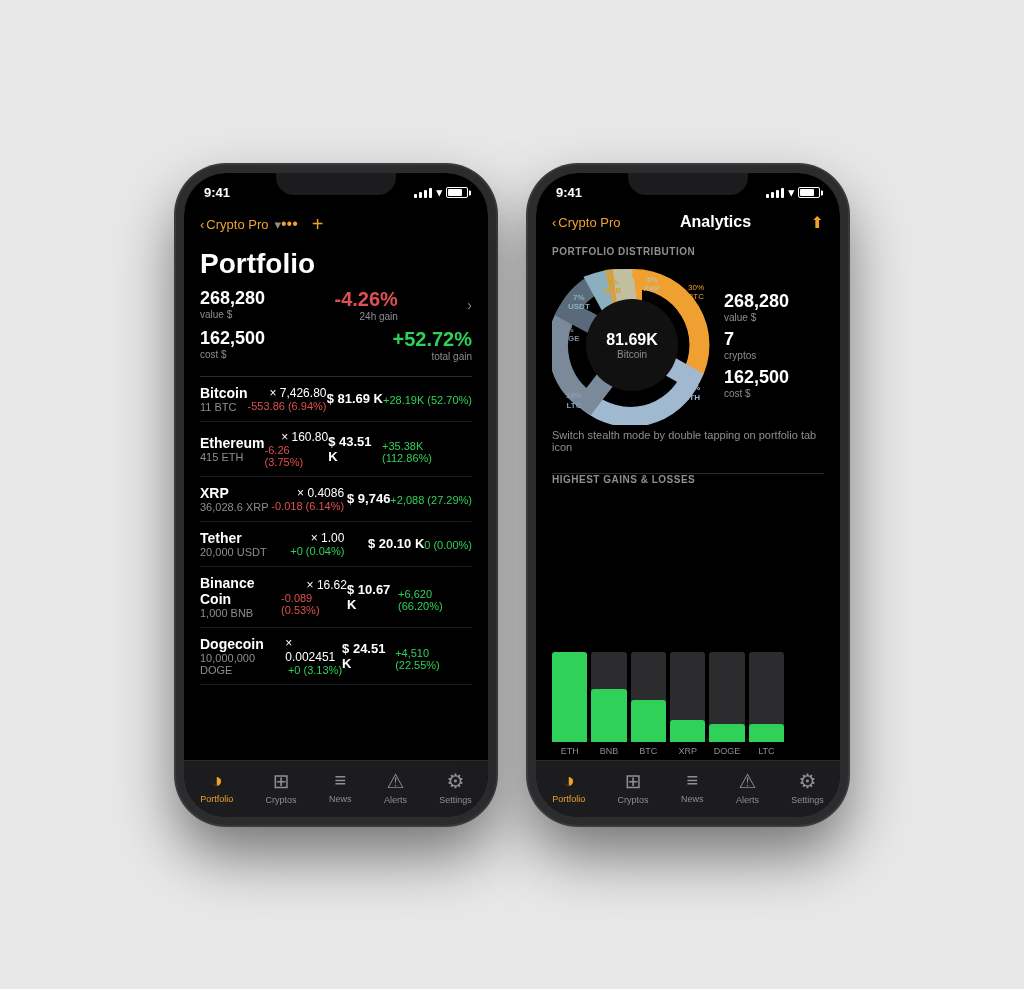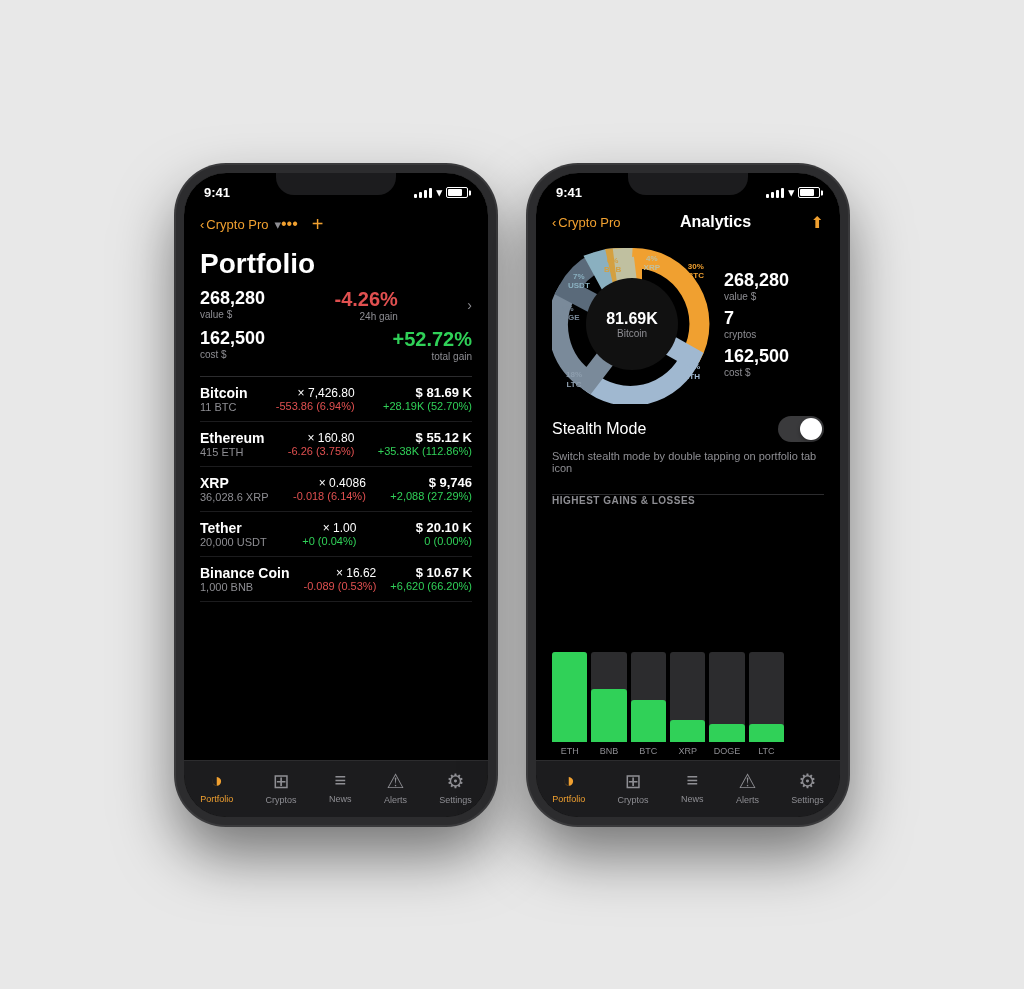--- a/index.html
+++ b/index.html
@@ -127,21 +127,21 @@
       padding: 8px 0;
       border-bottom: 1px solid #1c1c1e;
     }
     .coin-left { display: flex; flex-direction: column; }
     .coin-name { color: white; font-size: 14px; font-weight: 600; }
     .coin-amount { color: #8e8e93; font-size: 11px; }
     .coin-mid { display: flex; flex-direction: column; align-items: flex-end; }
     .coin-price { color: white; font-size: 12px; }
     .coin-change-neg { color: #e05050; font-size: 11px; }
     .coin-change-pos { color: #30d158; font-size: 11px; }
-    .coin-right { display: flex; flex-direction: column; align-items: flex-end; min-width: 80px; }
+    .coin-right { display: flex; flex-direction: row; align-items: flex-end; min-width: 80px; }
     .coin-value { color: white; font-size: 13px; font-weight: 600; }
     .coin-gain-pos { color: #30d158; font-size: 11px; }
     .tab-bar {
       display: flex;
       justify-content: space-around;
       padding: 8px 0 12px;
       background: #1c1c1e;
       border-top: 1px solid #2c2c2e;
       flex-shrink: 0;
     }
@@ -329,21 +329,21 @@
           <div class="coin-item">
     <div class="coin-left">
       <span class="coin-name">Ethereum</span>
       <span class="coin-amount">415 ETH</span>
     </div>
     <div class="coin-mid">
       <span class="coin-price">× 160.80</span>
       <span class="coin-change-neg">-6.26 (3.75%)</span>
     </div>
     <div class="coin-right">
-      <span class="coin-value">$ 55.12 K</span>
+      <span class="coin-value">$ 43.51 K</span>
       <span class="coin-gain-pos">+35.38K (112.86%)</span>
     </div>
   </div>
           <div class="coin-item">
     <div class="coin-left">
       <span class="coin-name">XRP</span>
       <span class="coin-amount">36,028.6 XRP</span>
     </div>
     <div class="coin-mid">
       <span class="coin-price">× 0.4086</span>
@@ -373,20 +373,34 @@
       <span class="coin-name">Binance Coin</span>
       <span class="coin-amount">1,000 BNB</span>
     </div>
     <div class="coin-mid">
       <span class="coin-price">× 16.62</span>
       <span class="coin-change-neg">-0.089 (0.53%)</span>
     </div>
     <div class="coin-right">
       <span class="coin-value">$ 10.67 K</span>
       <span class="coin-gain-pos">+6,620 (66.20%)</span>
+    </div>
+  </div>
+          <div class="coin-item">
+    <div class="coin-left">
+      <span class="coin-name">Dogecoin</span>
+      <span class="coin-amount">10,000,000 DOGE</span>
+    </div>
+    <div class="coin-mid">
+      <span class="coin-price">× 0.002451</span>
+      <span class="coin-change-pos">+0 (3.13%)</span>
+    </div>
+    <div class="coin-right">
+      <span class="coin-value">$ 24.51 K</span>
+      <span class="coin-gain-pos">+4,510 (22.55%)</span>
     </div>
   </div>
         </div>
 
       <div class="tab-bar" id="tabBarLeft">
           <div class="tab-item tab-active">
     <span class="tab-icon">◑</span>
     <span class="tab-label">Portfolio</span>
   </div>
           <div class="tab-item tab-inactive">
@@ -432,20 +446,21 @@
       <div class="nav-bar">
         <div class="nav-back">
           <span>‹</span>
           <span>Crypto Pro</span>
         </div>
         <span class="nav-title">Analytics</span>
         <span class="nav-action">⬆</span>
       </div>
 
       <div class="analytics-content">
+        <div class="section-label">PORTFOLIO DISTRIBUTION</div>
 
         <div class="donut-section">
           <div class="donut-wrapper">
             <svg width="160" height="160" viewBox="0 0 160 160">
 
               <path d="M80,80 L80,14 A66,66 0 0,1 138.6,113" fill="none" stroke="#f0a030" stroke-width="20"></path>
 
               <path d="M80,80 L138.6,113 A66,66 0 0,1 36.4,136.8" fill="none" stroke="#a0b8d0" stroke-width="20"></path>
 
               <path d="M80,80 L36.4,136.8 A66,66 0 0,1 16.2,46" fill="none" stroke="#7a8a9a" stroke-width="20"></path>
@@ -454,21 +469,21 @@
 
               <path d="M80,80 L46.0,17.4 A66,66 0 0,1 65.4,14.1" fill="none" stroke="#8ab0c0" stroke-width="20"></path>
 
               <path d="M80,80 L65.4,14.1 A66,66 0 0,1 72.0,14.0" fill="none" stroke="#d4a040" stroke-width="20"></path>
 
               <path d="M80,80 L72.0,14.0 A66,66 0 0,1 80,14" fill="none" stroke="#c0c0a0" stroke-width="20"></path>
 
               <circle cx="80" cy="80" r="46" fill="#111"></circle>
             </svg>
             
-            <div style="position:absolute;top:18px;right:8px;color:#f0a030;font-size:8px;font-weight:700;text-align:center;line-height:1.2;">30%<br>BTC</div>
+            <div style="position:absolute;top:18px;right:8px;color:#f0a030;font-size:8px;font-weight:400;text-align:center;line-height:1.2;">30%<br>BTC</div>
             <div style="position:absolute;bottom:22px;right:12px;color:#a0b8d0;font-size:8px;font-weight:700;text-align:center;line-height:1.2;">25%<br>ETH</div>
             <div style="position:absolute;bottom:14px;left:14px;color:#8e9eae;font-size:8px;font-weight:700;text-align:center;line-height:1.2;">18%<br>LTC</div>
             <div style="position:absolute;top:60px;left:4px;color:#7a8a9a;font-size:8px;font-weight:700;text-align:center;line-height:1.2;">9%<br>DOGE</div>
             <div style="position:absolute;top:28px;left:16px;color:#8ab0c0;font-size:8px;font-weight:700;text-align:center;line-height:1.2;">7%<br>USDT</div>
             <div style="position:absolute;top:12px;left:52px;color:#d4a040;font-size:8px;font-weight:700;text-align:center;line-height:1.2;">6%<br>BNB</div>
             <div style="position:absolute;top:10px;right:52px;color:#c0c0a0;font-size:8px;font-weight:700;text-align:center;line-height:1.2;">4%<br>XRP</div>
             <div class="donut-center">
               <div class="donut-center-value">81.69K</div>
               <div class="donut-center-label">Bitcoin</div>
             </div>
@@ -483,26 +498,20 @@
               <div class="donut-stat-value">7</div>
               <div class="donut-stat-label">cryptos</div>
             </div>
             <div>
               <div class="donut-stat-value">162,500</div>
               <div class="donut-stat-label">cost $</div>
             </div>
           </div>
         </div>
 
-        <div class="stealth-row">
-          <span class="stealth-label">Stealth Mode</span>
-          <div class="toggle">
-            <div class="toggle-knob"></div>
-          </div>
-        </div>
         <div class="stealth-desc">Switch stealth mode by double tapping on portfolio tab icon</div>
 
         <div class="divider"></div>
 
         <div class="gains-section">
           <div class="gains-label">HIGHEST GAINS &amp; LOSSES</div>
           <div class="bar-chart" id="barChart" style="position: relative; padding-right: 40px;">
 
           <div class="bar-group">
     <div style="height:90px;width:100%;position:relative;display:flex;align-items:flex-end;">

